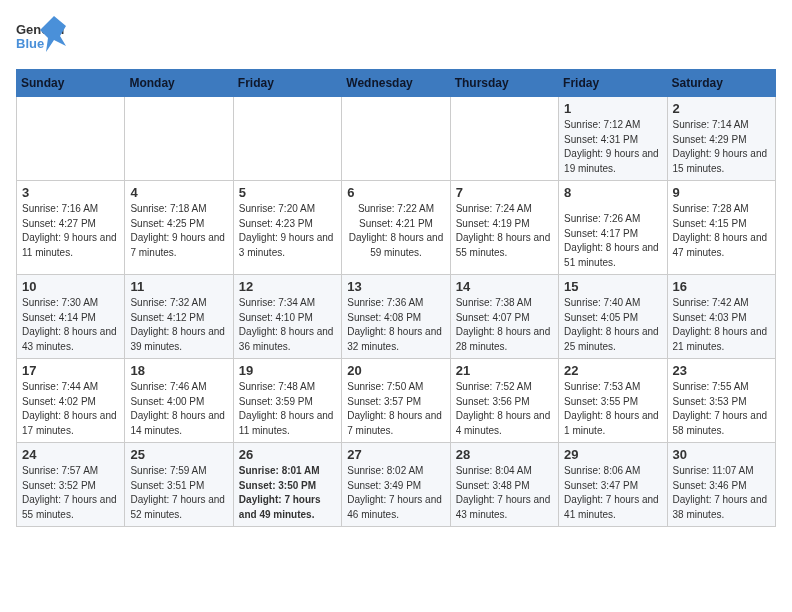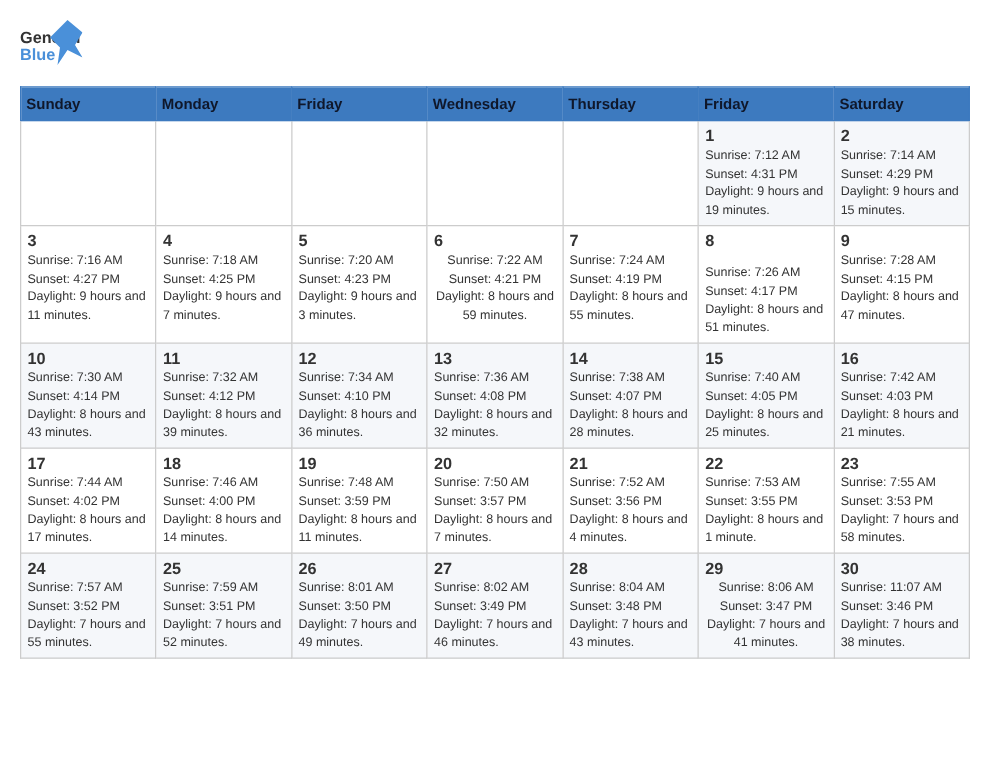--- a/index.html
+++ b/index.html
@@ -265,39 +265,39 @@
 Daylight: 7 hours and 55 minutes.</div>
         </td>
         <td>
           <span class="day-number">25</span>
           <div class="day-info" style="white-space: pre-line;">Sunrise: 7:59 AM
 Sunset: 3:51 PM
 Daylight: 7 hours and 52 minutes.</div>
         </td>
         <td>
           <span class="day-number">26</span>
-          <div class="day-info" style="white-space: pre-line;">Sunrise: 8:01 AM
+          <div class="day-info" style="white-space: pre-line; font-weight: bold;">Sunrise: 8:01 AM
 Sunset: 3:50 PM
 Daylight: 7 hours and 49 minutes.</div>
         </td>
         <td>
           <span class="day-number">27</span>
           <div class="day-info" style="white-space: pre-line;">Sunrise: 8:02 AM
 Sunset: 3:49 PM
 Daylight: 7 hours and 46 minutes.</div>
         </td>
         <td>
           <span class="day-number">28</span>
           <div class="day-info" style="white-space: pre-line;">Sunrise: 8:04 AM
 Sunset: 3:48 PM
 Daylight: 7 hours and 43 minutes.</div>
         </td>
         <td>
           <span class="day-number">29</span>
-          <div class="day-info" style="white-space: pre-line; text-align: center;">Sunrise: 8:06 AM
+          <div class="day-info" style="white-space: pre-line;">Sunrise: 8:06 AM
 Sunset: 3:47 PM
 Daylight: 7 hours and 41 minutes.</div>
         </td>
         <td>
           <span class="day-number">30</span>
           <div class="day-info" style="white-space: pre-line;">Sunrise: 11:07 AM
 Sunset: 3:46 PM
 Daylight: 7 hours and 38 minutes.</div>
         </td>
       </tr>

